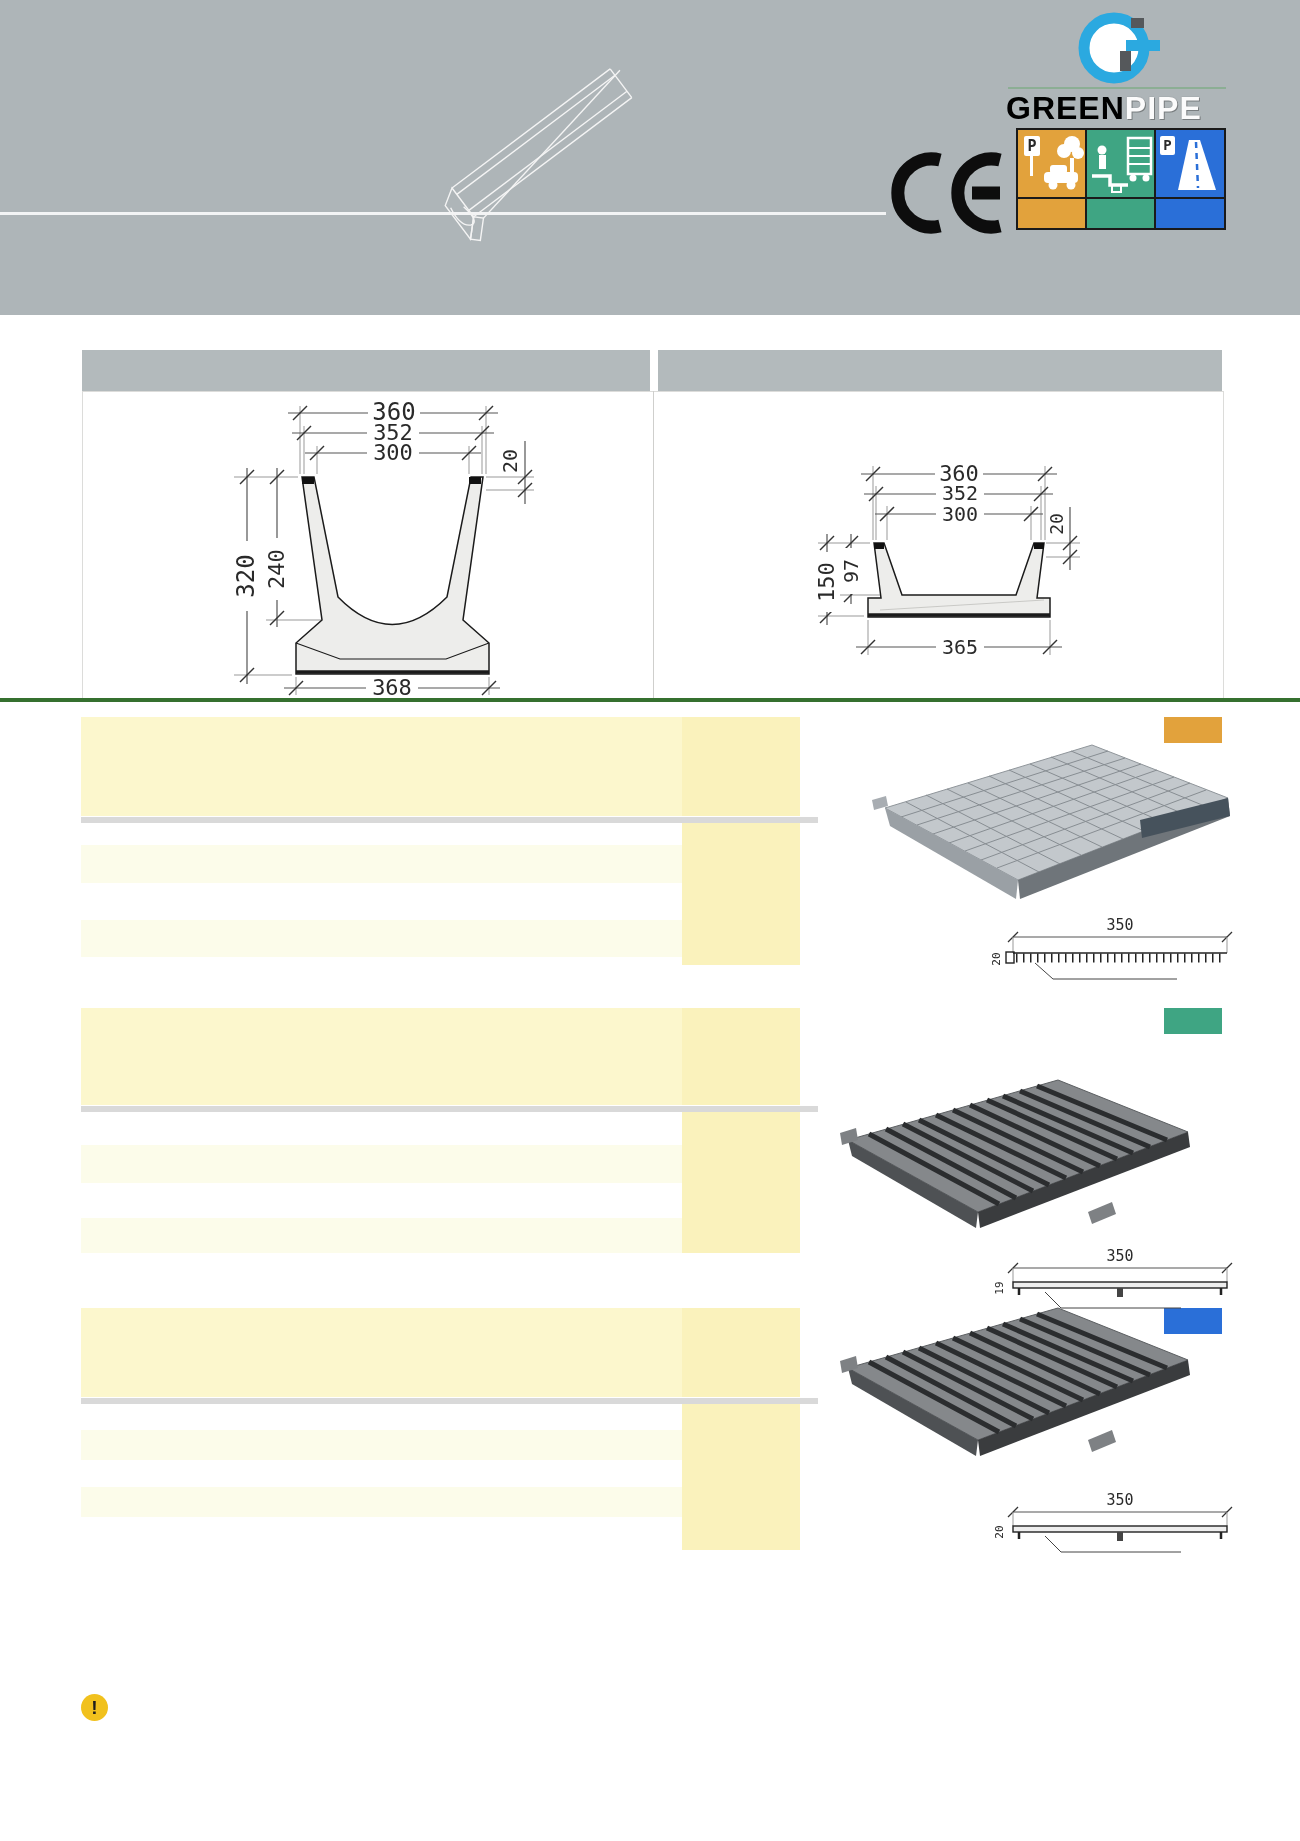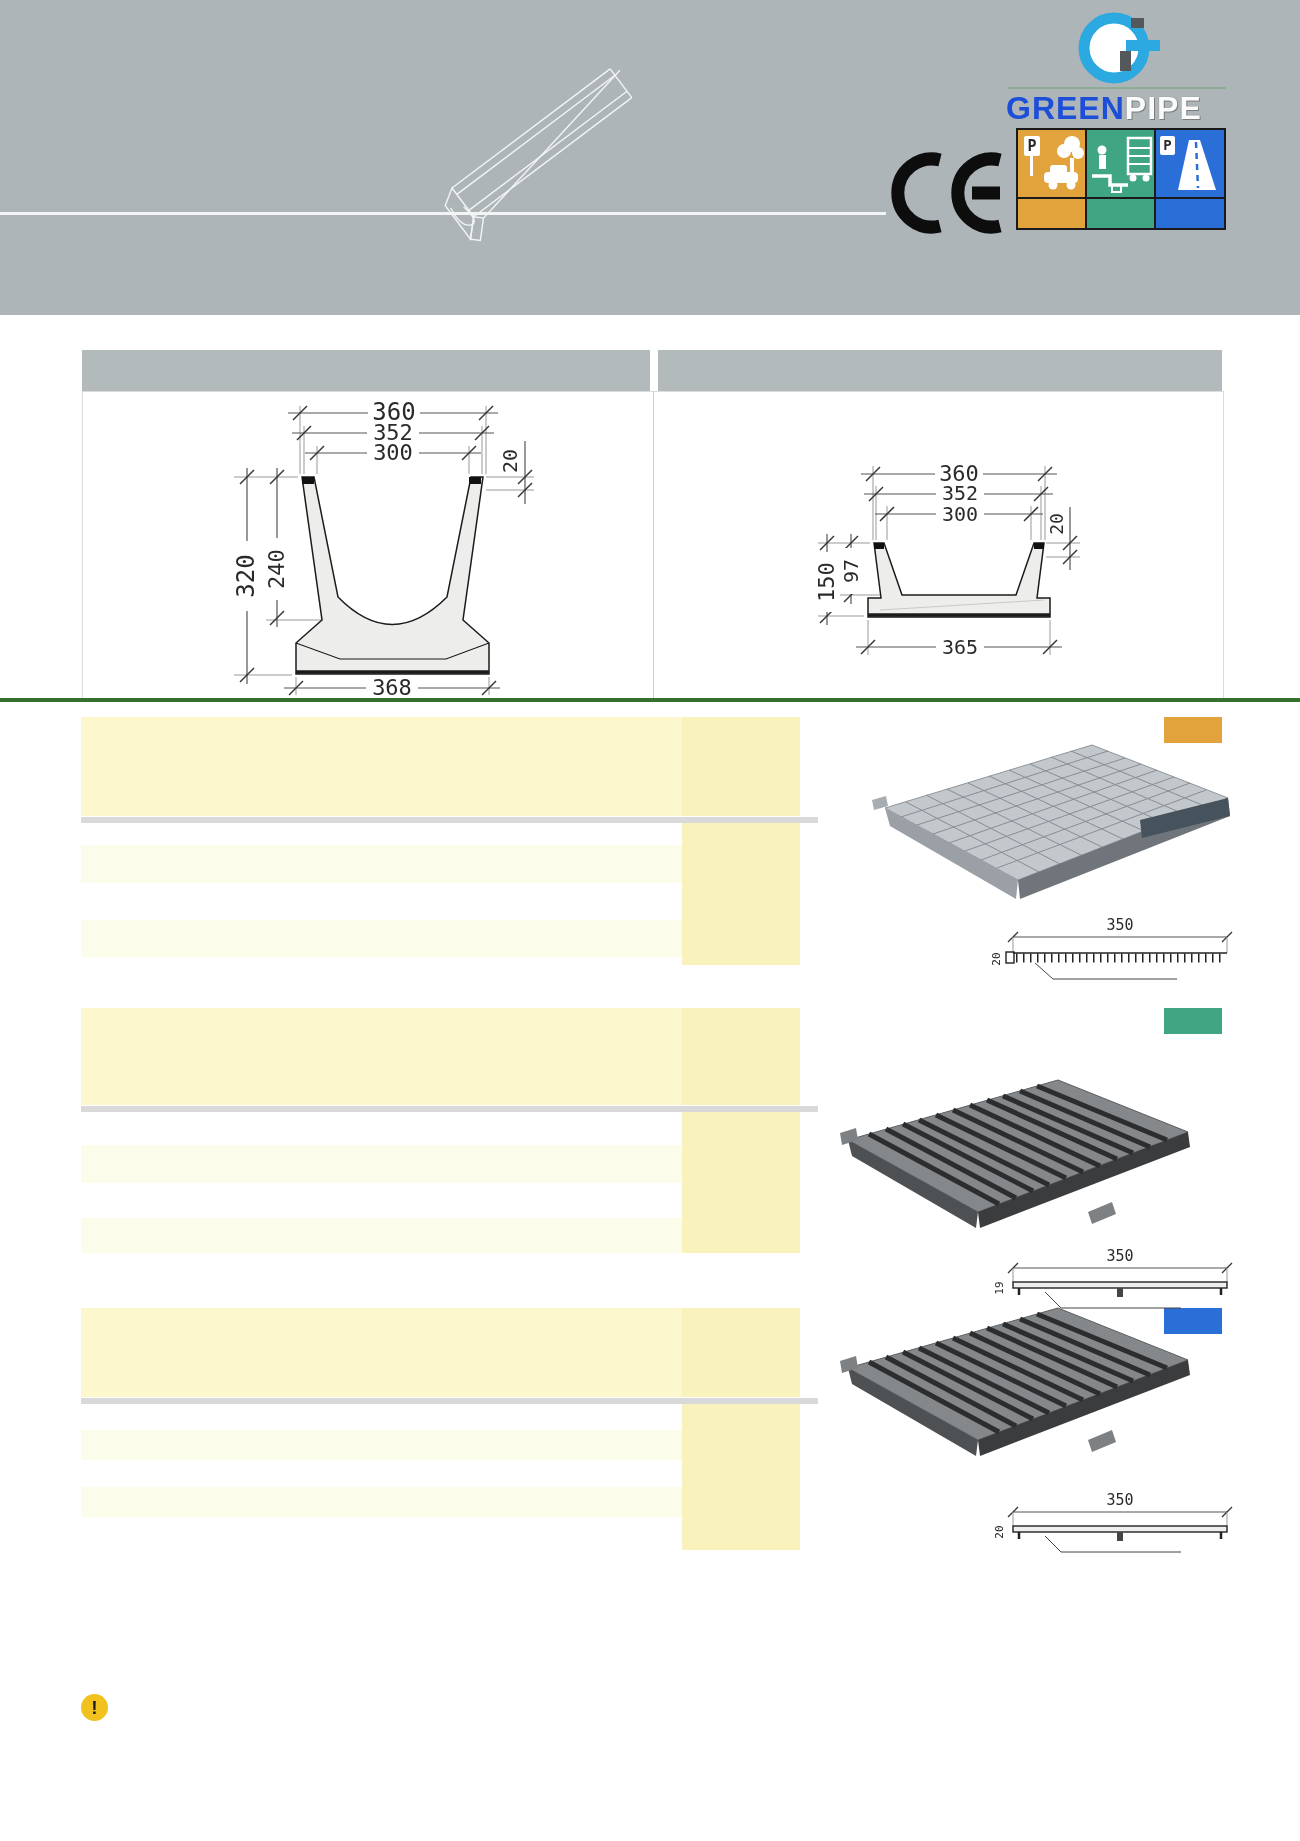--- a/index.html
+++ b/index.html
@@ -5,21 +5,21 @@
   html,body{margin:0;padding:0;background:#fff;}
   #page{position:relative;width:1300px;height:1841px;background:#ffffff;overflow:hidden;
         font-family:"Liberation Sans",sans-serif;}
   .abs{position:absolute;}
   
   #top-band{left:0;top:0;width:1300px;height:315px;background:#aeb5b8;}
   #top-band-line{left:0;top:212px;width:886px;height:3px;background:rgba(255,255,255,.85);}
   #brand-rule{left:1008px;top:87px;width:218px;height:2px;background:#8cae94;}
   #brand-word{left:1006px;top:90px;width:224px;height:34px;font-weight:bold;font-size:32px;
               letter-spacing:1px;white-space:nowrap;}
-  #brand-word .g{color:#1d4ed8;}
+  #brand-word .g{color:#000000;}
   #brand-word .p{color:#fbfbfb;text-shadow:0 0 1px #6a6e70,1px 1px 0 #7c8082;}
   
   #panel{left:82px;top:391px;width:1140px;height:307px;background:#fff;border:1px solid #dcdcda;}
   #panel-divider{left:653px;top:391px;width:1px;height:307px;background:#cfcfcd;}
   .panel-bar{top:350px;height:41px;background:#b3babc;}
   #panel-bar-left{left:82px;width:568px;}
   #panel-bar-right{left:658px;width:564px;}
   #green-rule{left:0;top:698px;width:1300px;height:4px;background:#35702f;}
   
   .yblock{left:81px;width:719px;background:#fcf7cd;}

